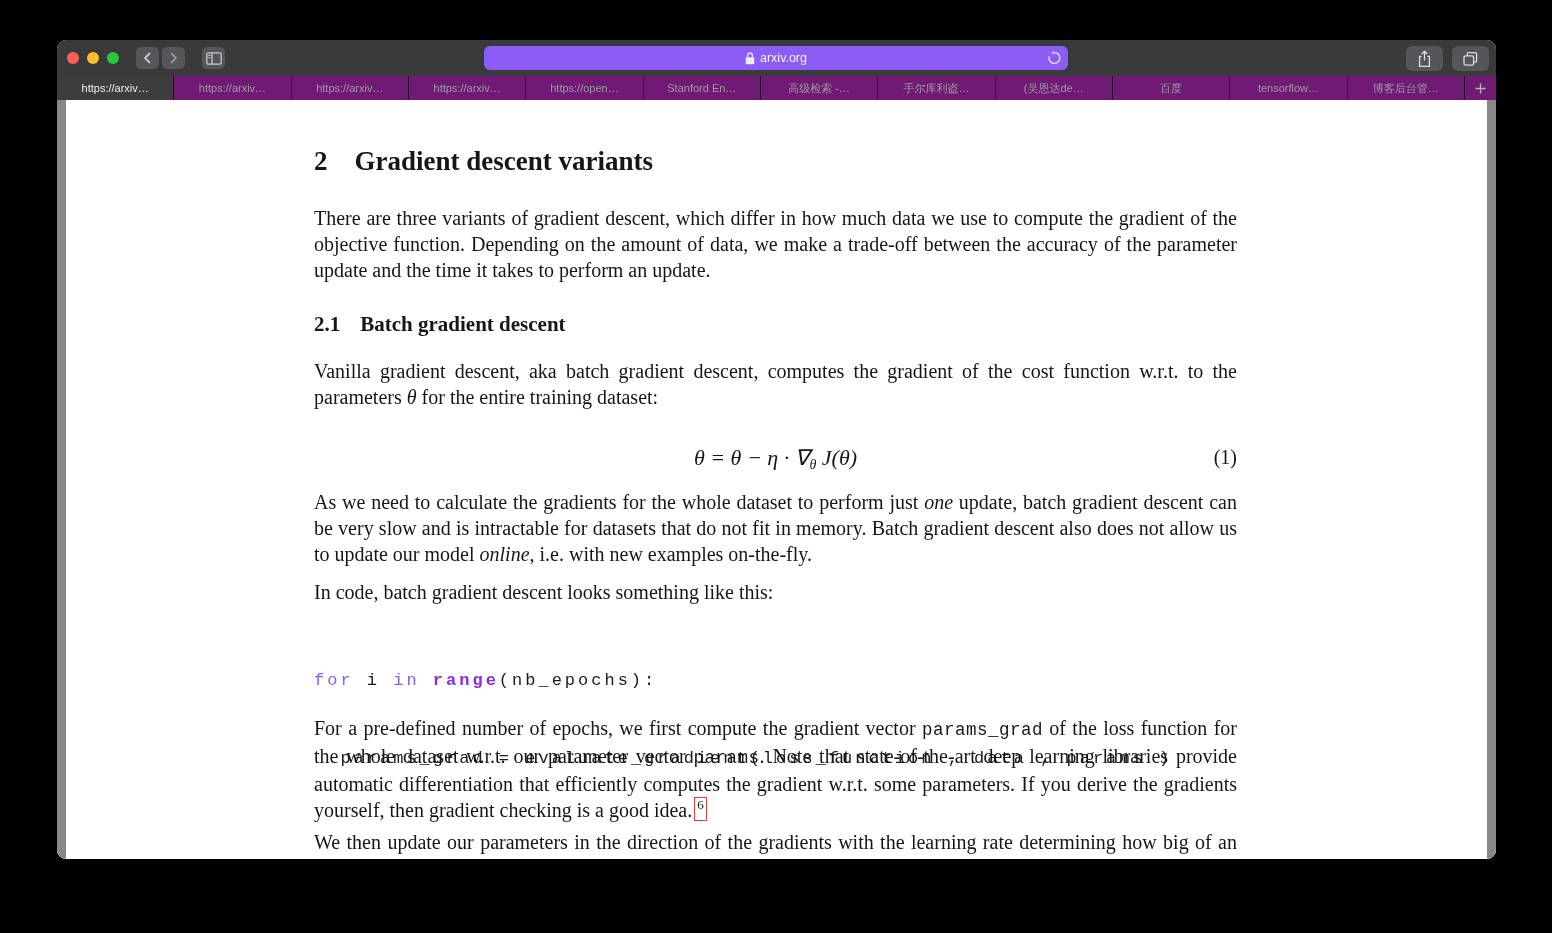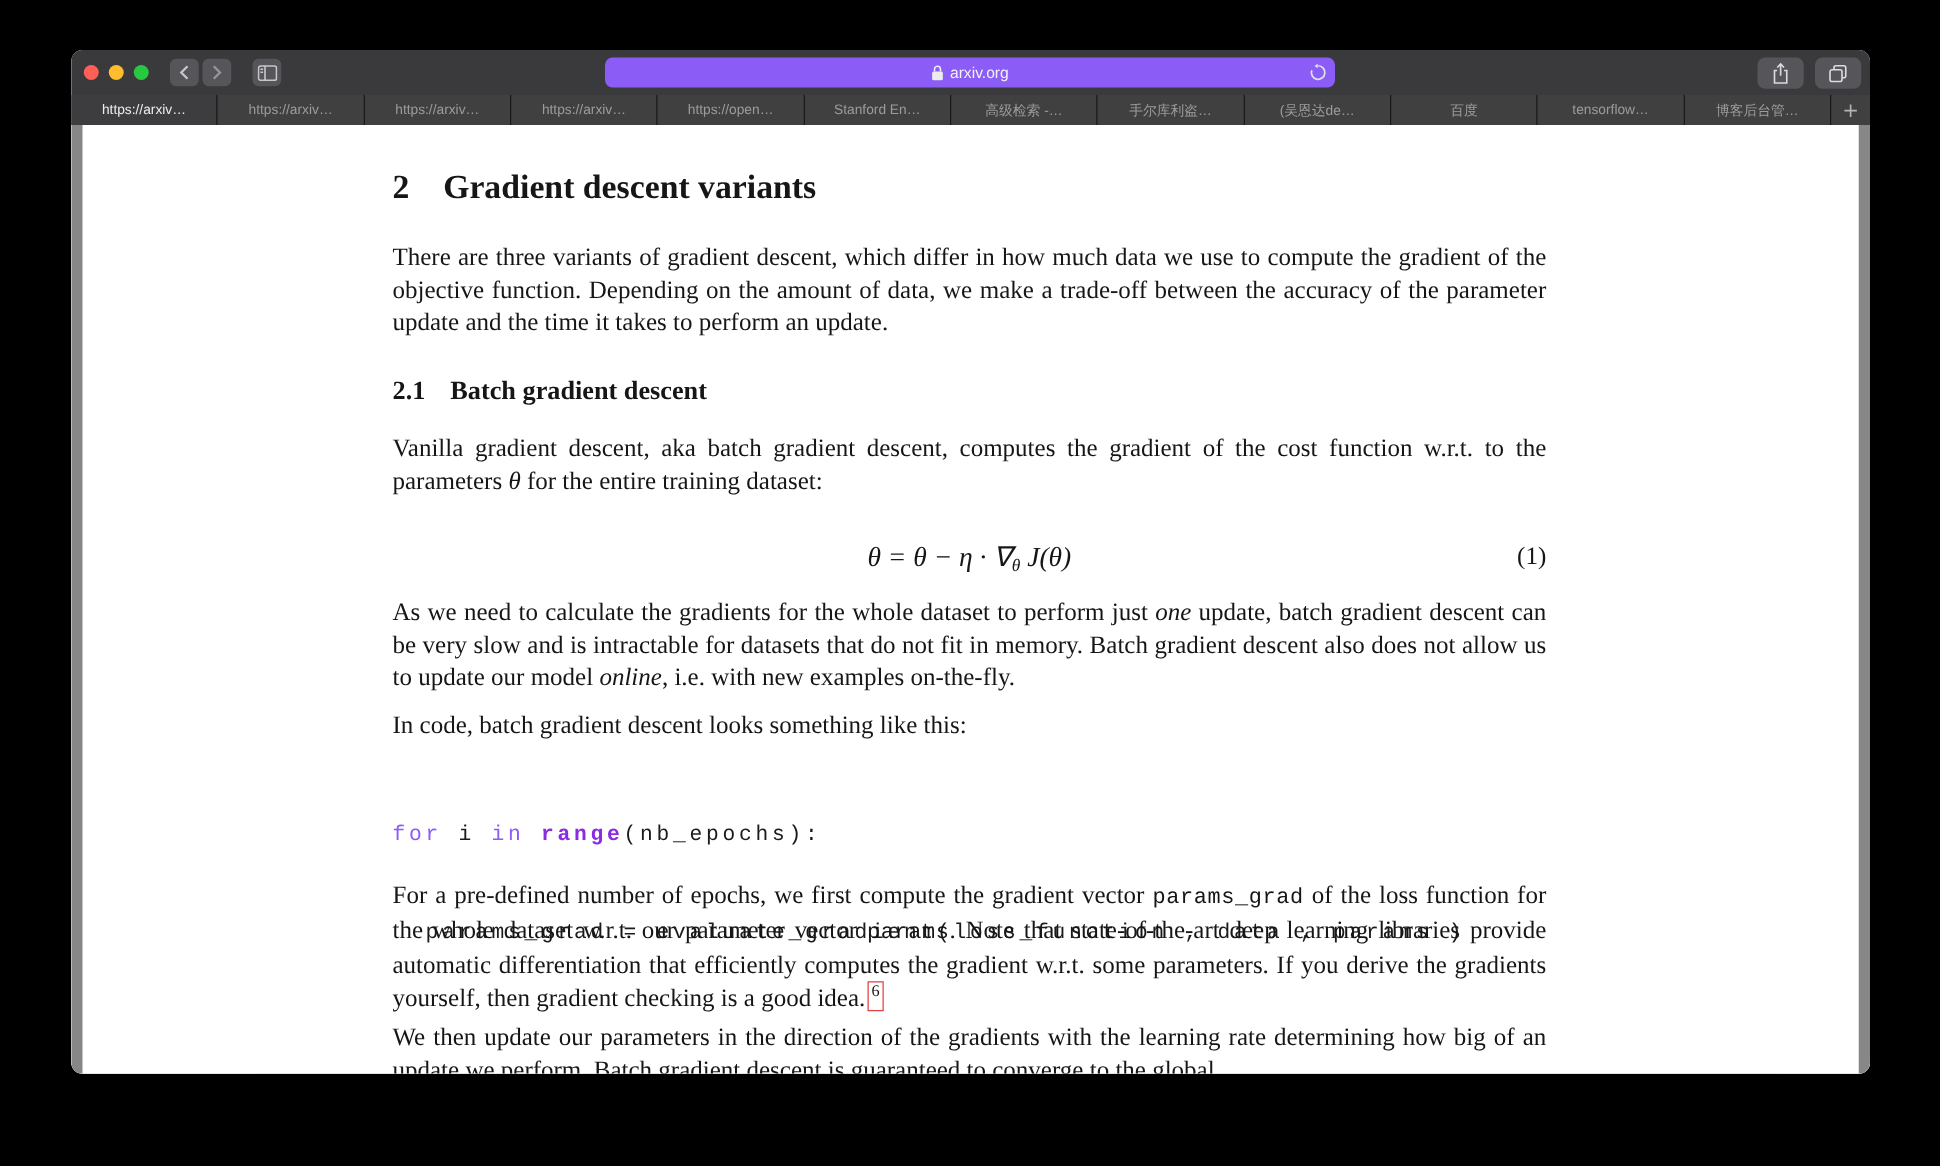--- a/index.html
+++ b/index.html
@@ -31,34 +31,34 @@
     display:flex; align-items:center; justify-content:center; gap:5px;
     color:#f2f2f2; font-size:12.5px;
   }
   .reload-btn { position:absolute; right:7px; top:5px; cursor:pointer; }
   .tb-btn {
     position:absolute; top:6px; width:37px; height:25px;
     background:#56565a; border-radius:6px;
     display:flex; align-items:center; justify-content:center;
   }
   
-  .tabbar { flex:0 0 24px; background:#404040; display:flex; }
+  .tabbar { flex:0 0 24px; background:#701a75; display:flex; }
   .tab {
     flex:1 1 0; min-width:0; display:flex; align-items:center; justify-content:center;
     font-size:11px; color:#9c9c9c; border-right:1px solid #19191a;
     white-space:nowrap; overflow:hidden; cursor:pointer;
   }
   .tab.active { background:#3d3d3f; color:#ededed; }
   .tab-new { flex:0 0 31px; display:flex; align-items:center; justify-content:center; cursor:pointer; }
   
   .content { flex:1 1 auto; background:#fff; position:relative; overflow:hidden; }
   .gutter { position:absolute; top:0; bottom:0; width:9px; background:#878787; }
   .gutter.left { left:0; } .gutter.right { right:0; }
   .doc {
-    position:absolute; left:257px; top:4px; width:923px; height:651px;
+    position:absolute; left:257px; top:16px; width:923px; height:651px;
     font-family:"Liberation Serif", serif; color:#161616;
   }
   .block { position:absolute; left:0; width:100%; }
   .h1 { top:30px; font-size:27px; font-weight:bold; }
   .h1 .secnum { margin-right:27px; }
   .h2 { top:196px; font-size:21px; font-weight:bold; }
   .h2 .secnum { margin-right:20px; }
   .para { font-size:20px; line-height:25.8px; text-align:justify; }
   .p1 { top:90px; }
   .p2 { top:243px; }

